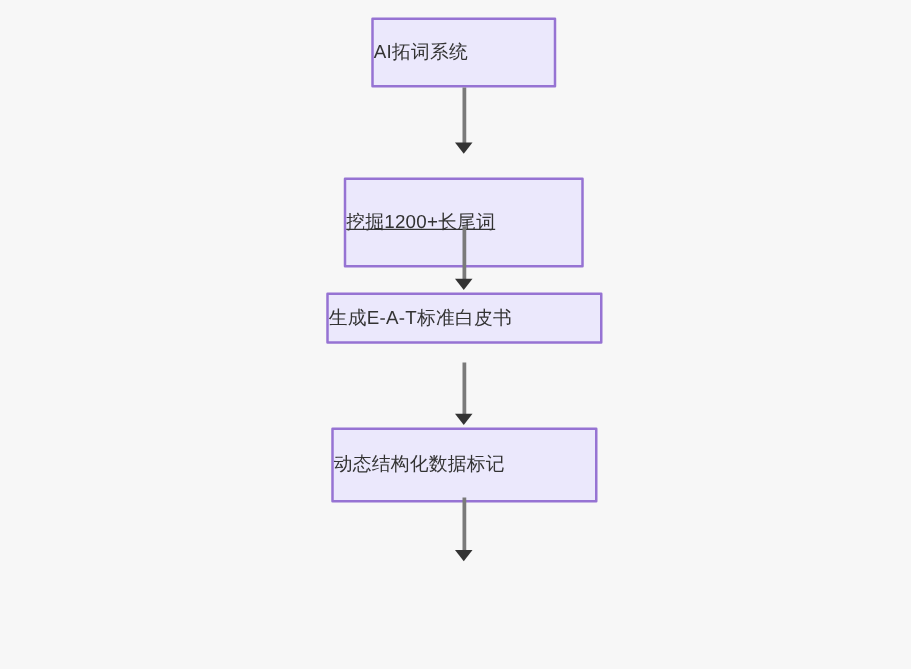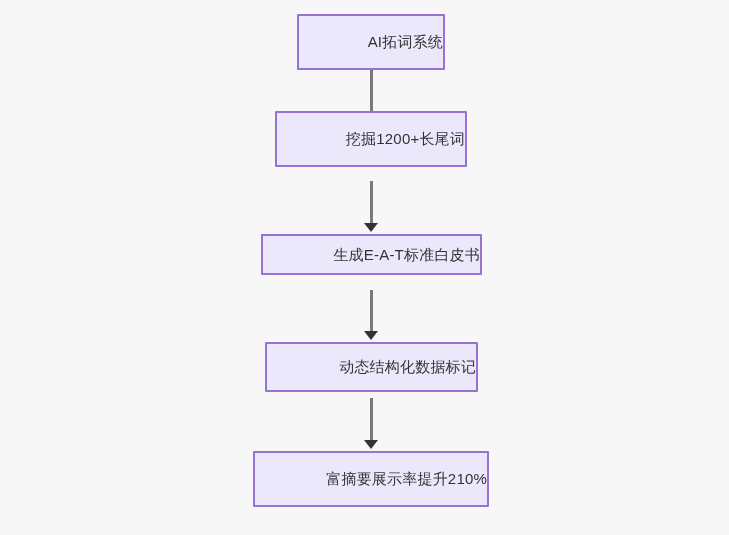--- a/index.html
+++ b/index.html
@@ -19,21 +19,21 @@
     height: 535px;
   }
   .node {
     position: absolute;
     box-sizing: border-box;
     background: #ebe8fc;
     border: 2px solid #9673d3;
     border-radius: 1px;
     display: flex;
     align-items: center;
-    justify-content: flex-end;
+    justify-content: flex-start;
     color: #333333;
     font-size: 15px;
     line-height: 1.2;
     letter-spacing: 0.2px;
     white-space: nowrap;
   }
   .connector {
     position: absolute;
     width: 3px;
     background: #7a7a7a;
@@ -41,23 +41,23 @@
   .arrowhead {
     position: absolute;
     width: 0;
     height: 0;
     border-left: 7px solid transparent;
     border-right: 7px solid transparent;
     border-top: 9px solid #333333;
   }
   
   .n0 { left: 297px; top: 14px;  width: 148px; height: 56px; }
-  .n1 { left: 275px; top: 111px; width: 192px; height: 56px; }
+  .n1 { left: 275px; top: 142px; width: 192px; height: 72px; text-decoration: underline; }
   .n2 { left: 261px; top: 234px; width: 221px; height: 41px; }
-  .n3 { left: 265px; top: 342px; width: 213px; height: 50px; }
+  .n3 { left: 265px; top: 342px; width: 213px; height: 60px; }
   .n4 { left: 253px; top: 451px; width: 236px; height: 56px; }
   
   .c0 { left: 369.5px; top: 70px;  height: 46px; }
   .c1 { left: 369.5px; top: 181px; height: 44px; }
   .c2 { left: 369.5px; top: 290px; height: 43px; }
   .c3 { left: 369.5px; top: 398px; height: 44px; }
   .a0 { left: 364px; top: 114px; }
   .a1 { left: 364px; top: 223px; }
   .a2 { left: 364px; top: 331px; }
   .a3 { left: 364px; top: 440px; }
@@ -88,17 +88,14 @@
   <div class="connector c2"></div>
   <div class="arrowhead a2"></div>
 
   <div class="node n3">
     <span>动态结构化数据标记</span>
   </div>
 
   <div class="connector c3"></div>
   <div class="arrowhead a3"></div>
 
-  <div class="node n4">
-    <span>富摘要展示率提升210%</span>
-  </div>
 
 </div>
 
 </body></html>

